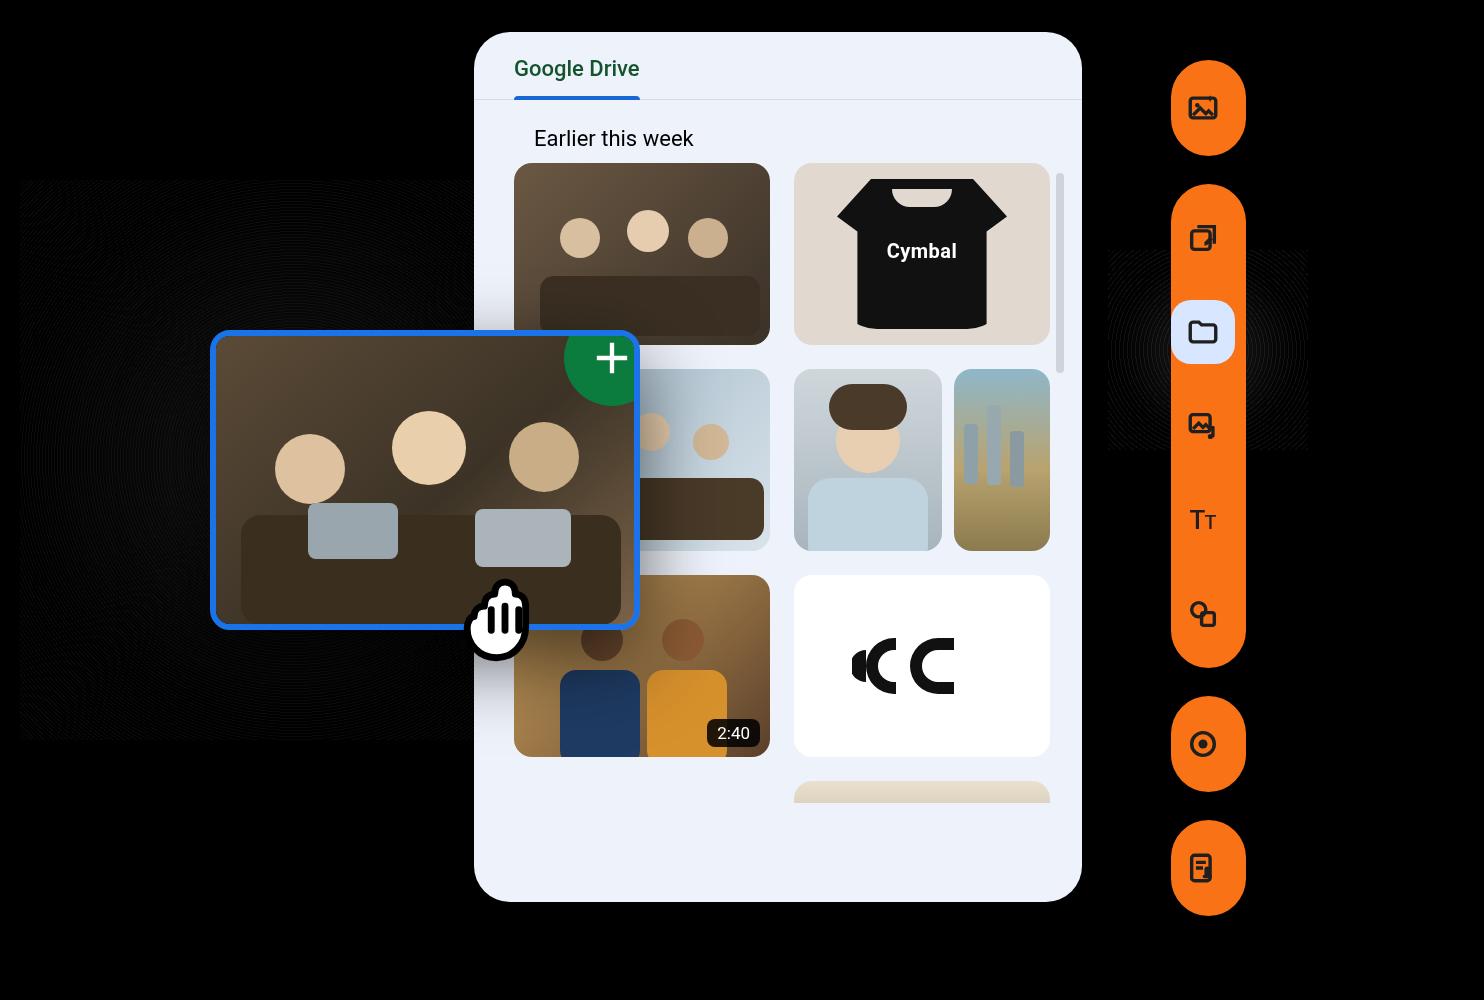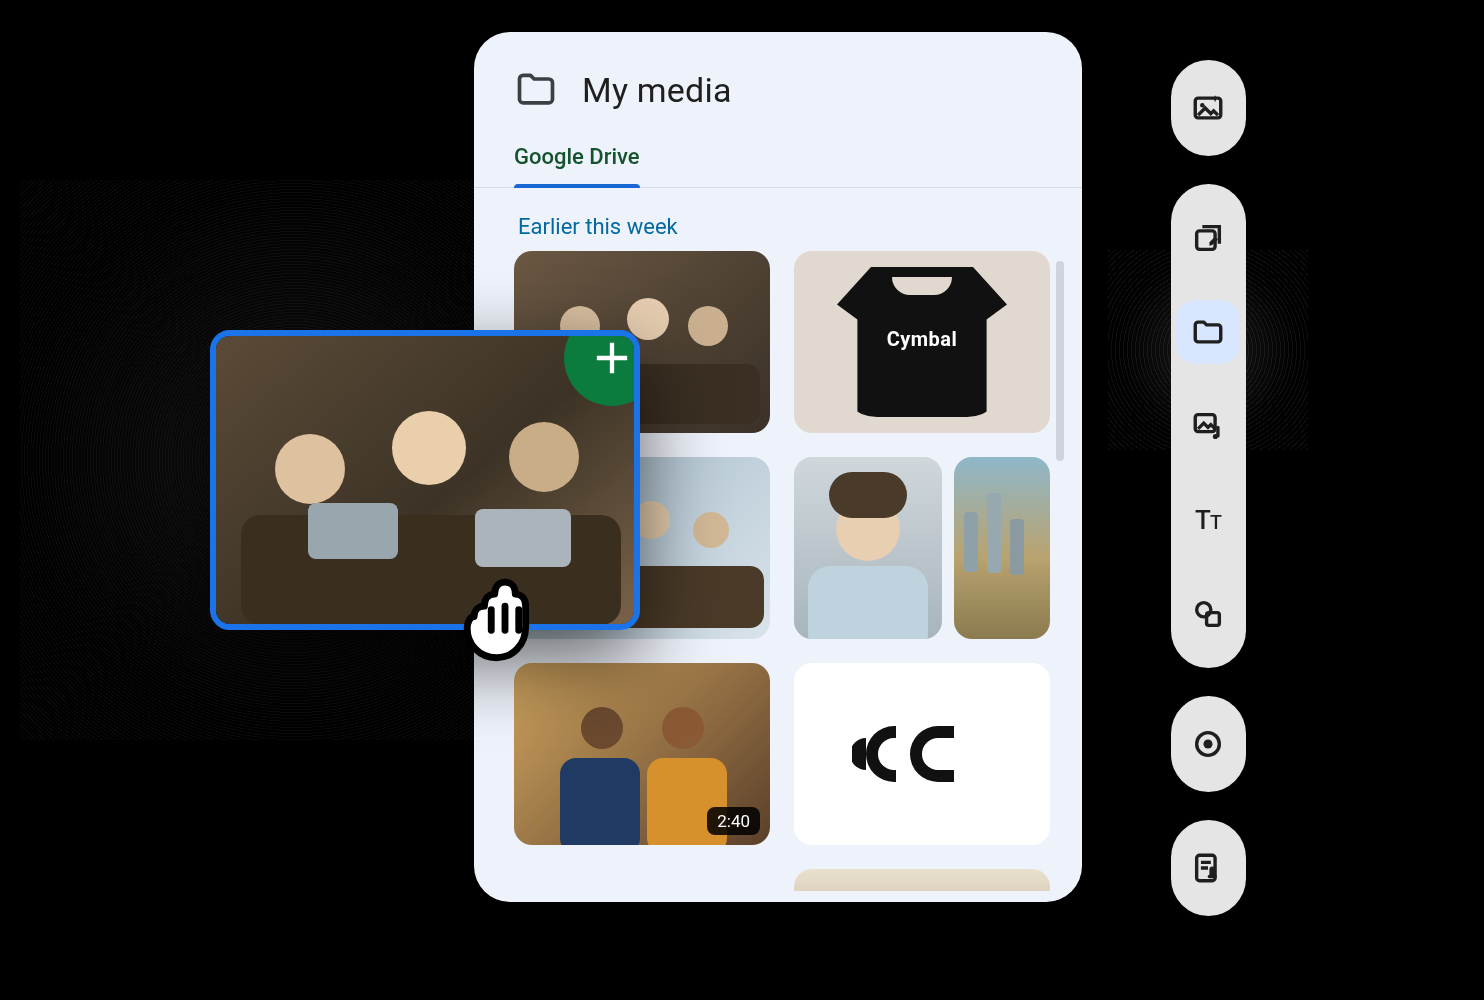--- a/index.html
+++ b/index.html
@@ -55,22 +55,22 @@
     cursor:pointer;
     position:relative;
   }
   .tab.active { color:#14532d; font-weight:500; }
   .tab.active::after{
     content:""; position:absolute; left:0; right:0; bottom:-1px;
     height:4px; background:#1967d2; border-radius:4px 4px 0 0;
   }
 
   .section-label {
-    padding: 26px 40px 12px 44px;
-    font-size: 22px; color:#0369a1;
+    padding: 26px 40px 12px 60px;
+    font-size: 22px; color:#000000;
   }
 
   .grid-wrap{
     position:relative;
     padding: 0 16px 0 40px;
     height: calc(100% - 230px);
     overflow:hidden;
   }
   .scroll-track{
     position:absolute; right:18px; top:10px; width:8px; height:200px;
@@ -141,22 +141,22 @@
     width:110px; height:110px;
   }
 
   
   .rail{
     position:absolute; left:1160px; top:60px;
     width:96px;
     display:flex; flex-direction:column; align-items:center; gap:28px;
   }
   .rail-pill, .rail-group, .rail-single{
-    width:75px; background:#e5e5e5; border-radius:48px;
-    display:flex; flex-direction:column; align-items:center;
+    width:75px; background:#f97316; border-radius:48px;
+    display:flex; flex-direction:column; 
   }
   .rail-single{ height:96px; justify-content:center; }
   .rail-group{ padding:22px 0; gap:30px; }
   .rail-btn{
     width:64px; height:64px; border-radius:20px;
     display:flex; align-items:center; justify-content:center;
     color:#1f1f1f;
   }
   .rail-btn.active{ background:#d8e6ff; }
   .rail-btn svg{ width:34px; height:34px; stroke:#1f1f1f; fill:none; stroke-width:2.4; }
@@ -182,28 +182,20 @@
 </style>
 </head>
 <body>
 
 <div class="stage">
 
   <div class="noisy-shadow"></div>
   <div class="rail-glow"></div>
 
   <div class="panel">
-    <div class="panel-header">
-      <span class="folder-icon">
-        <svg width="44" height="44" viewBox="0 0 24 24" fill="none" stroke="#3c4043" stroke-width="2" stroke-linejoin="round">
-          <path d="M3 6a2 2 0 0 1 2-2h4l2 2h8a2 2 0 0 1 2 2v9a2 2 0 0 1-2 2H5a2 2 0 0 1-2-2V6z"></path>
-        </svg>
-      </span>
-      <div class="panel-title">My media</div>
-    </div>
 
     <div class="tabs">
       <div class="tab active">Google Drive</div>
     </div>
 
     <div class="section-label">Earlier this week</div>
 
     <div class="grid-wrap">
       <div class="scroll-track"></div>
       <div class="grid">

